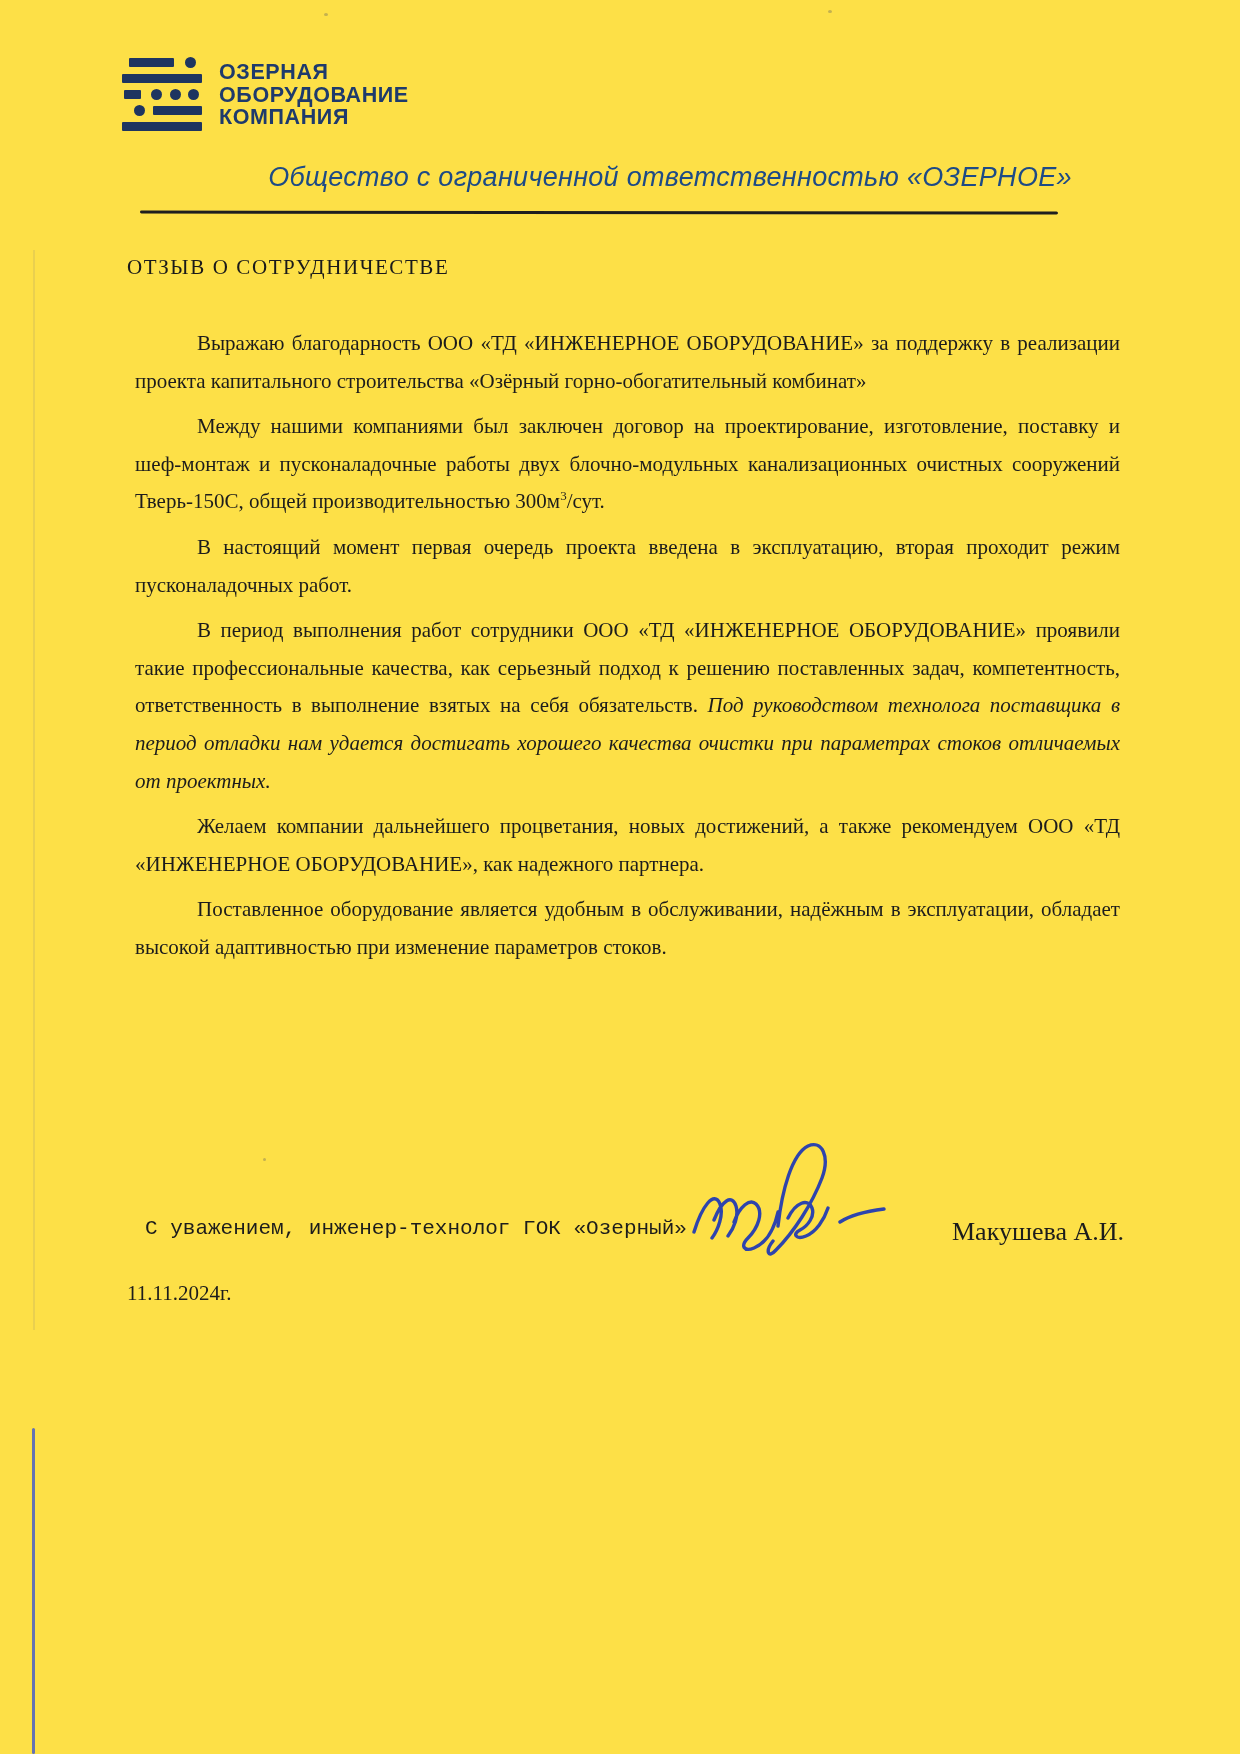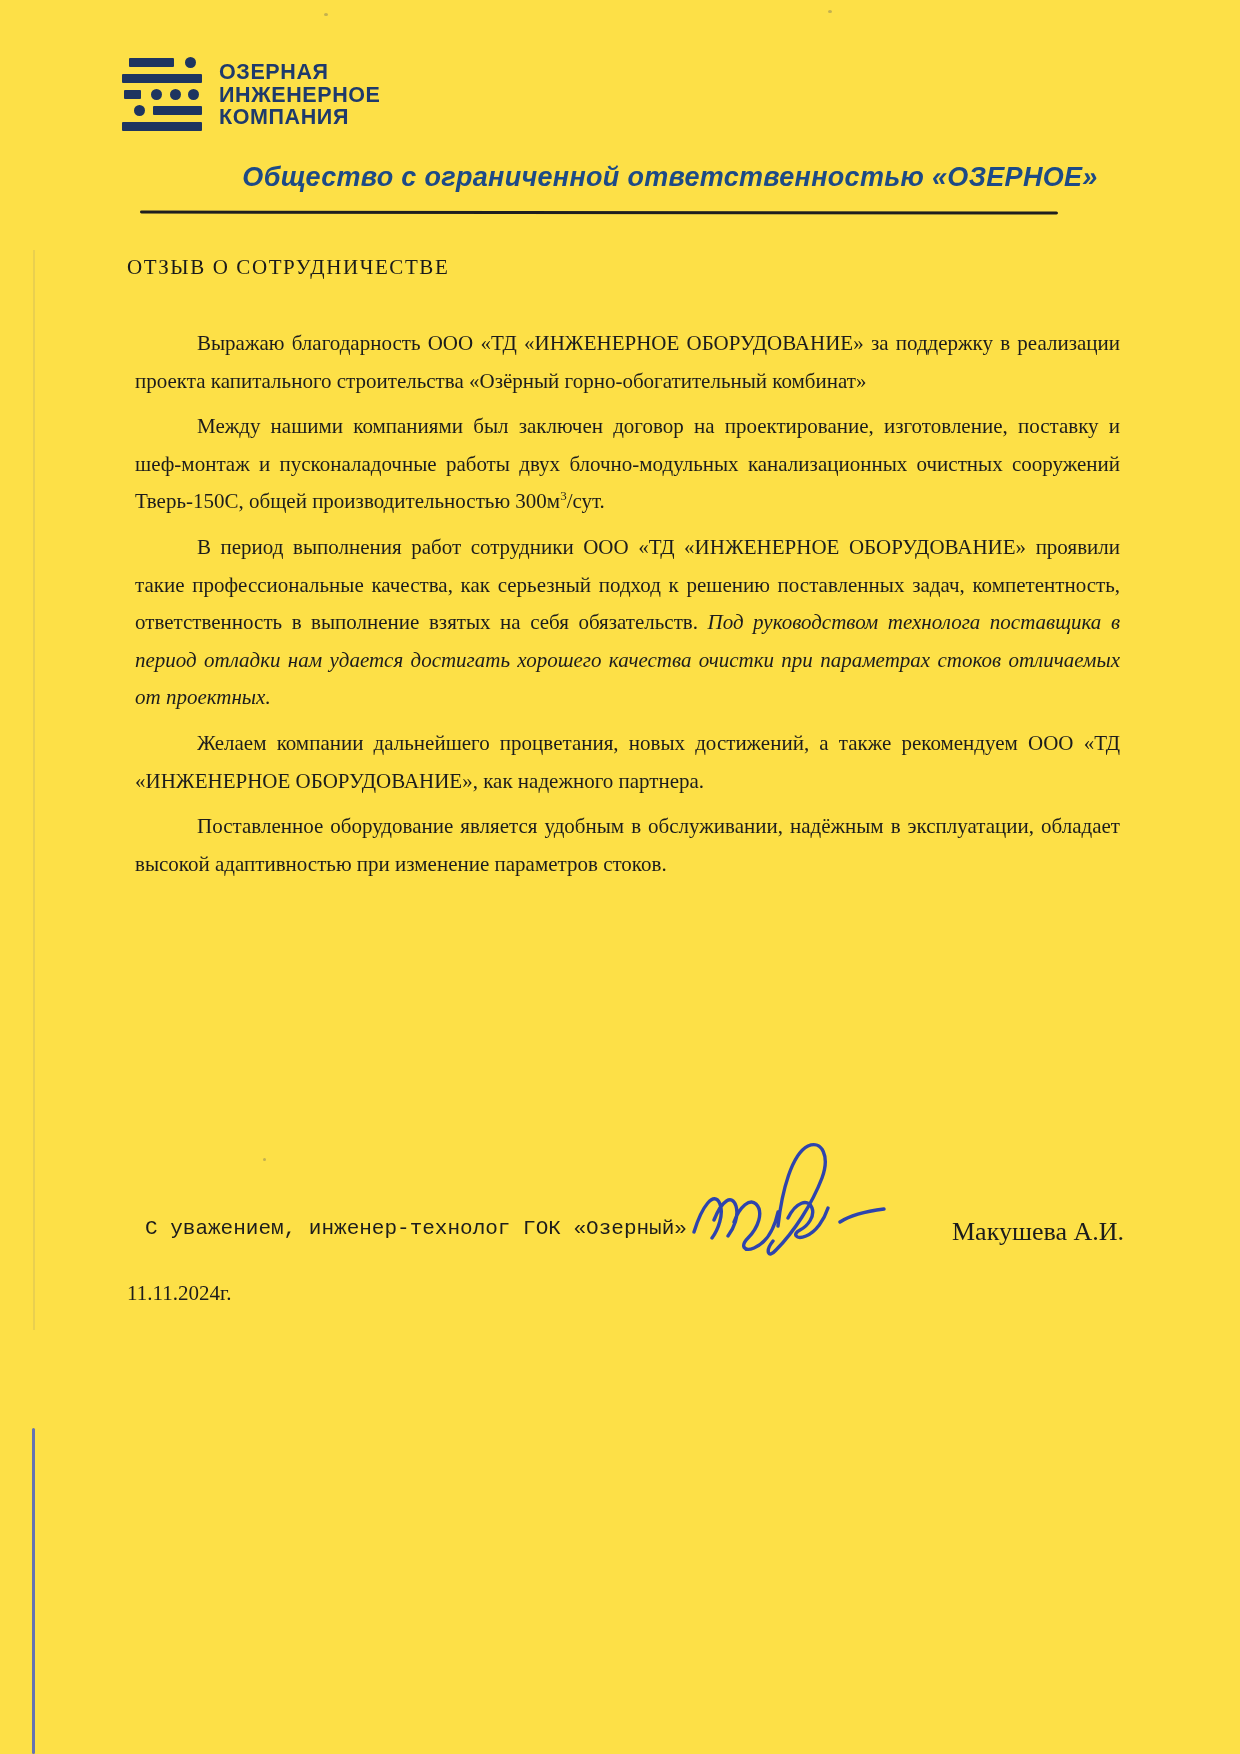--- a/index.html
+++ b/index.html
@@ -41,21 +41,21 @@
     white-space: nowrap;
   }
 
   
   .org-title {
     position: absolute;
     top: 162px; left: 100px; width: 1140px;
     text-align: center;
     font-family: "Liberation Sans", sans-serif;
     font-style: italic;
-    font-weight: bold;
+    font-weight: normal;
     font-size: 27px;
     letter-spacing: 0.3px;
     color: #1d4a86;
     white-space: nowrap;
   }
   .header-rule {
     position: absolute;
     top: 211px; left: 140px; width: 918px; height: 3px;
     background: #1f1f1f;
     border-radius: 2px;
@@ -116,33 +116,34 @@
       <div class="bar m-b3"></div>
         <div class="dot m-d2"></div>
         <div class="dot m-d3"></div>
         <div class="dot m-d4"></div>
       <div class="dot m-d5"></div>
         <div class="bar m-b4"></div>
       <div class="bar m-b5"></div>
     </div>
     <div class="logo-text">
       <div>ОЗЕРНАЯ</div>
-      <div>ИНЖЕНЕРНОЕ</div>
+      <div>ОБОРУДОВАНИЕ</div>
       <div>КОМПАНИЯ</div>
     </div>
   </div>
 
   <div class="org-title">Общество с ограниченной ответственностью «ОЗЕРНОЕ»</div>
   <div class="header-rule"></div>
 
   <div class="doc-heading">ОТЗЫВ О СОТРУДНИЧЕСТВЕ</div>
 
   <div class="body-text">
     <p>Выражаю благодарность ООО «ТД «ИНЖЕНЕРНОЕ ОБОРУДОВАНИЕ» за поддержку в реализации проекта капитального строительства «Озёрный горно-обогатительный комбинат»</p>
     <p><span>Между нашими компаниями был заключен договор на проектирование, изготовление, поставку и шеф-монтаж и пусконаладочные работы двух блочно-модульных канализационных очистных сооружений Тверь-150С, общей производительностью 300м</span><sup>3</sup><span>/сут.</span></p>
+    <p>В настоящий момент первая очередь проекта введена в эксплуатацию, вторая проходит режим пусконаладочных работ.</p>
     <p><span>В период выполнения работ сотрудники ООО «ТД «ИНЖЕНЕРНОЕ ОБОРУДОВАНИЕ» проявили такие профессиональные качества, как серьезный подход к решению поставленных задач, компетентность, ответственность в выполнение взятых на себя обязательств. </span><span class="it">Под руководством технолога поставщика в период отладки нам удается достигать хорошего качества очистки при параметрах стоков отличаемых от проектных.</span></p>
     <p>Желаем компании дальнейшего процветания, новых достижений, а также рекомендуем ООО «ТД «ИНЖЕНЕРНОЕ ОБОРУДОВАНИЕ», как надежного партнера.</p>
     <p>Поставленное оборудование является удобным в обслуживании, надёжным в эксплуатации, обладает высокой адаптивностью при изменение параметров стоков.</p>
   </div>
 
   <div class="sig-closing">С уважением, инженер-технолог ГОК «Озерный»</div>
 
   <svg class="sig-draw" viewBox="0 0 210 128" aria-hidden="true">
     <path fill="none" stroke="#2e44ad" stroke-width="3.4" stroke-linecap="round" stroke-linejoin="round" d="M6 94 C14 68 26 52 32 66 C36 76 30 92 24 100
          M26 82 C34 62 44 56 48 68 C51 78 46 90 40 98

